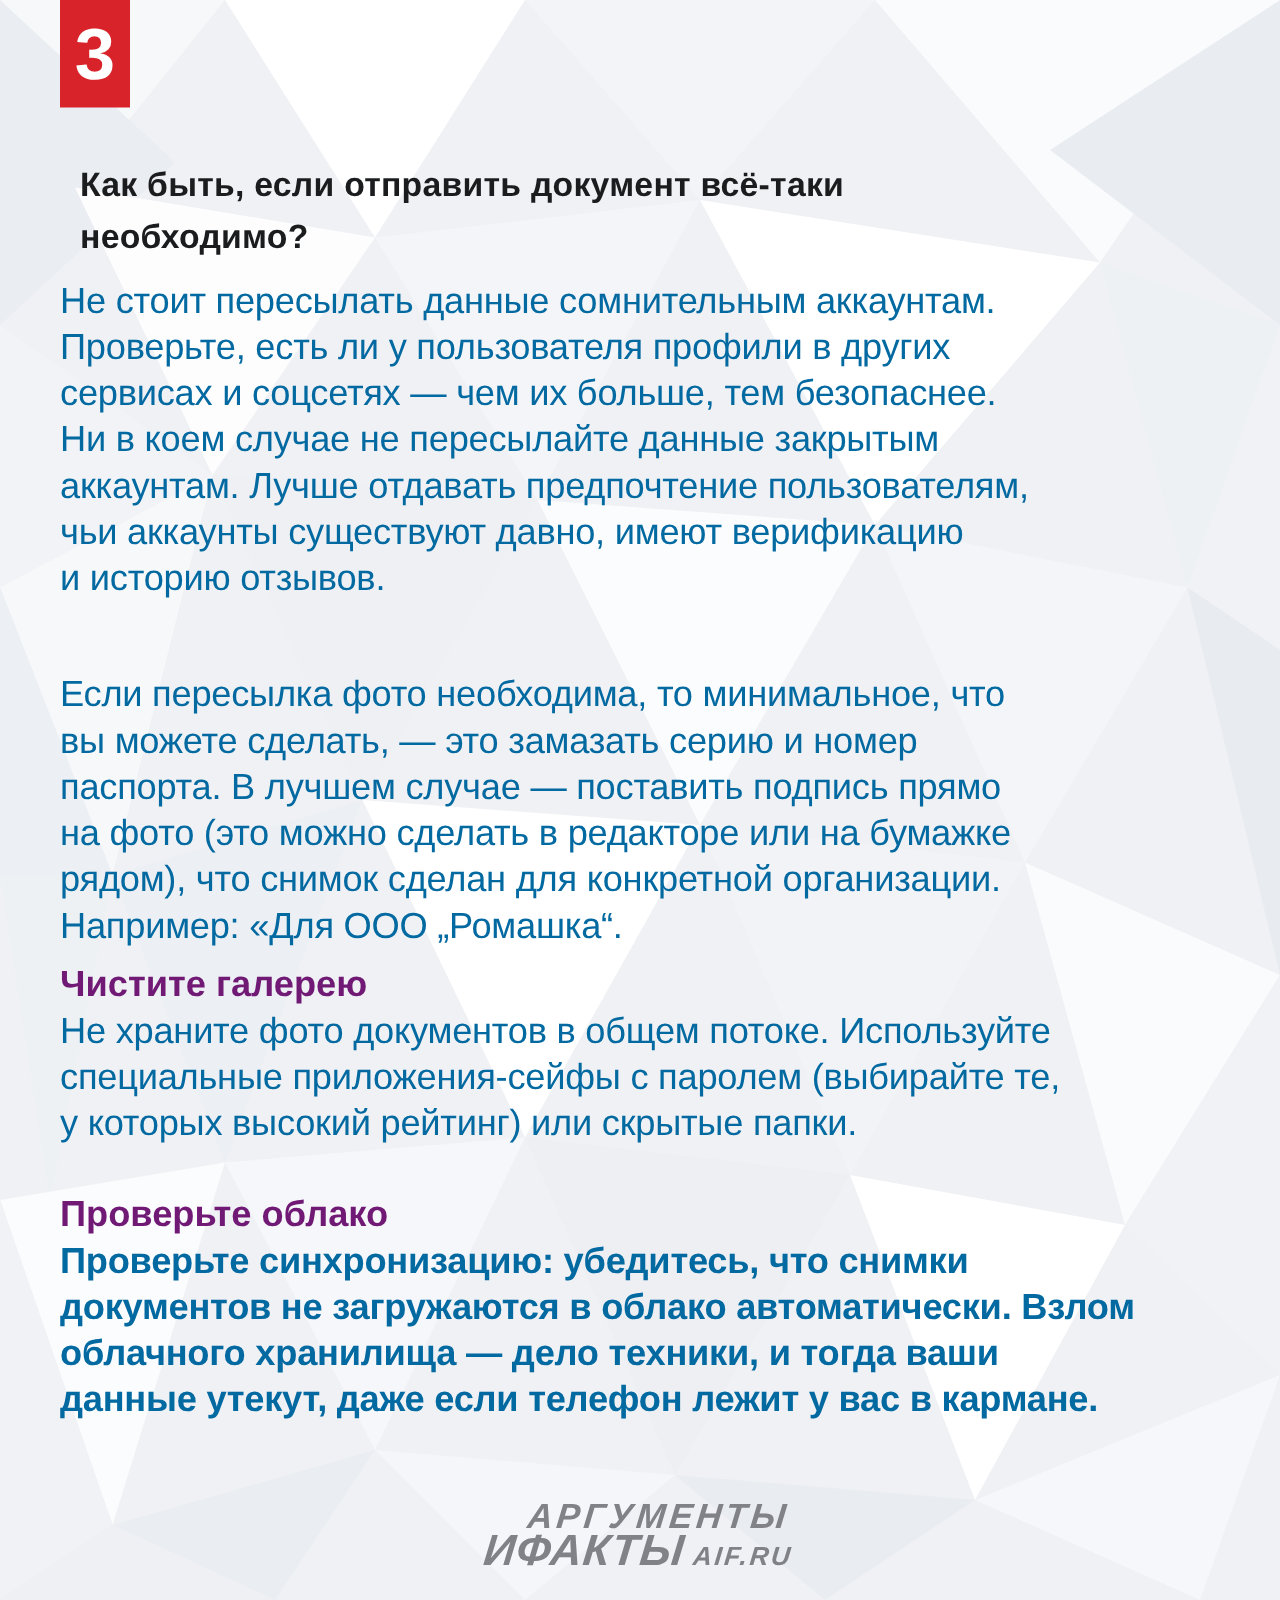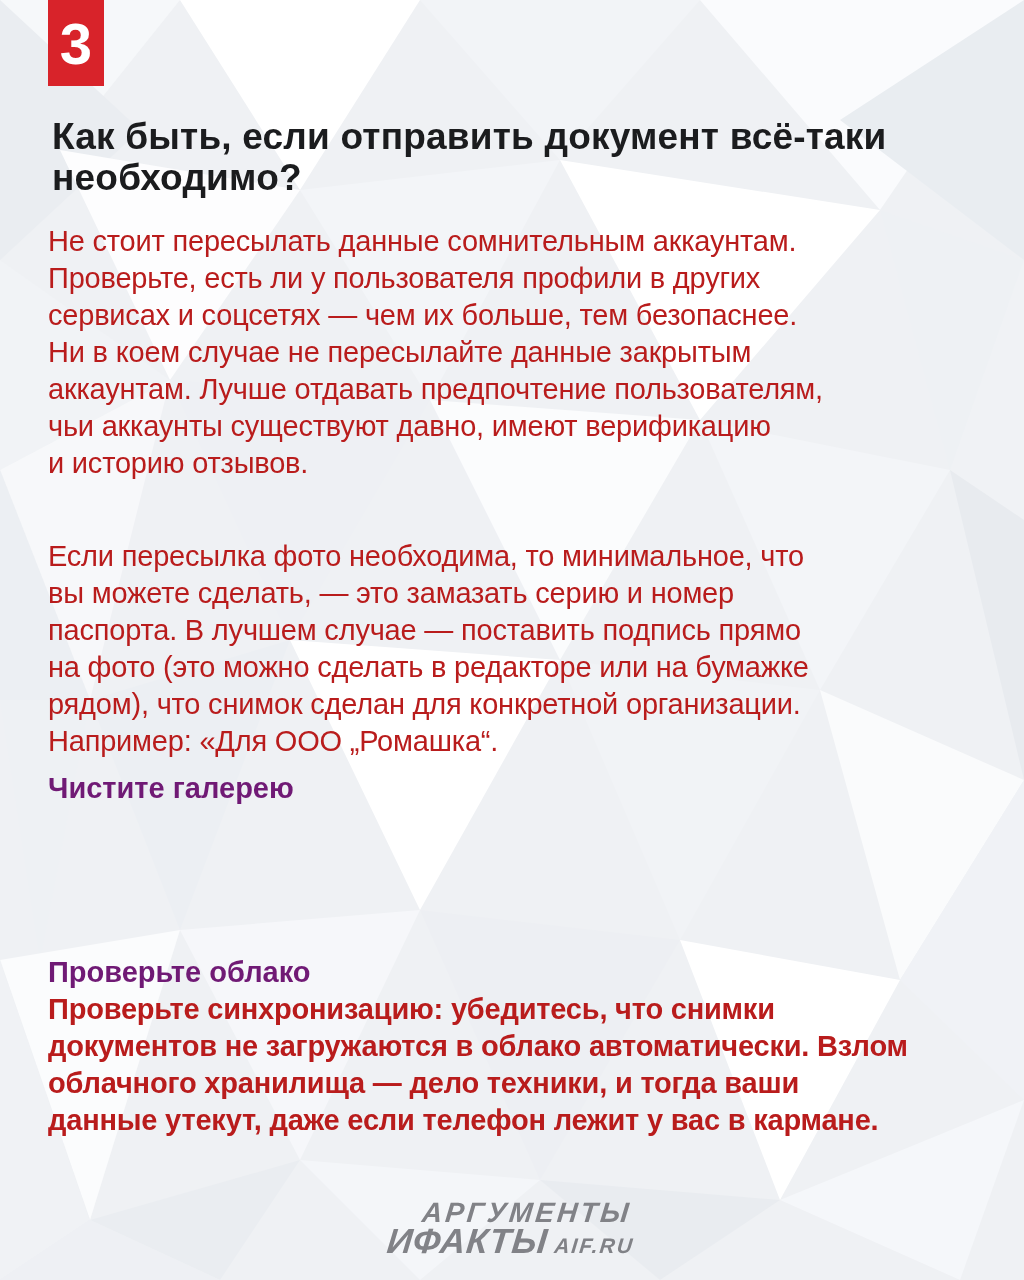--- a/index.html
+++ b/index.html
@@ -40,37 +40,37 @@
     line-height: 1;
     margin-top: 2px;
   }
 
   .pre { white-space: pre-line; }
 
   .heading {
     position: absolute;
     left: 48px; top: 112px;
     width: 900px;
-    margin: 4px;
-    font-size: 37px;
+    margin: 16px;
+    font-size: 27px;
     line-height: 41px;
     font-weight: bold;
     color: #1b1c1e;
     letter-spacing: 0.2px;
   }
 
   .body {
     position: absolute;
     left: 48px;
     width: 930px;
     margin: 0;
     font-size: 29px;
     line-height: 37px;
     font-weight: normal;
-    color: #b91c1c;
+    color: #0369a1;
     letter-spacing: -0.2px;
   }
   .pos-p1 { top: 223px; }
   .pos-p2 { top: 538px; }
   .pos-p3 { top: 807px; }
   .pos-p4 { top: 991px; font-weight: bold; }
 
   .subheading {
     position: absolute;
     left: 48px;
@@ -179,20 +179,23 @@
 
     <p class="body pre pos-p2">Если пересылка фото необходима, то минимальное, что
 вы можете сделать, — это замазать серию и номер
 паспорта. В лучшем случае — поставить подпись прямо
 на фото (это можно сделать в редакторе или на бумажке
 рядом), что снимок сделан для конкретной организации.
 Например: «Для ООО „Ромашка“.</p>
 
     <h2 class="subheading pos-h2a">Чистите галерею</h2>
 
+    <p class="body pre pos-p3">Не храните фото документов в общем потоке. Используйте
+специальные приложения-сейфы с паролем (выбирайте те,
+у которых высокий рейтинг) или скрытые папки.</p>
 
     <h2 class="subheading pos-h2b">Проверьте облако</h2>
 
     <p class="body pre pos-p4">Проверьте синхронизацию: убедитесь, что снимки
 документов не загружаются в облако автоматически. Взлом
 облачного хранилища — дело техники, и тогда ваши
 данные утекут, даже если телефон лежит у вас в кармане.</p>
 
     <div class="logo">
       <div class="logo-line1">АРГУМЕНТЫ</div>

